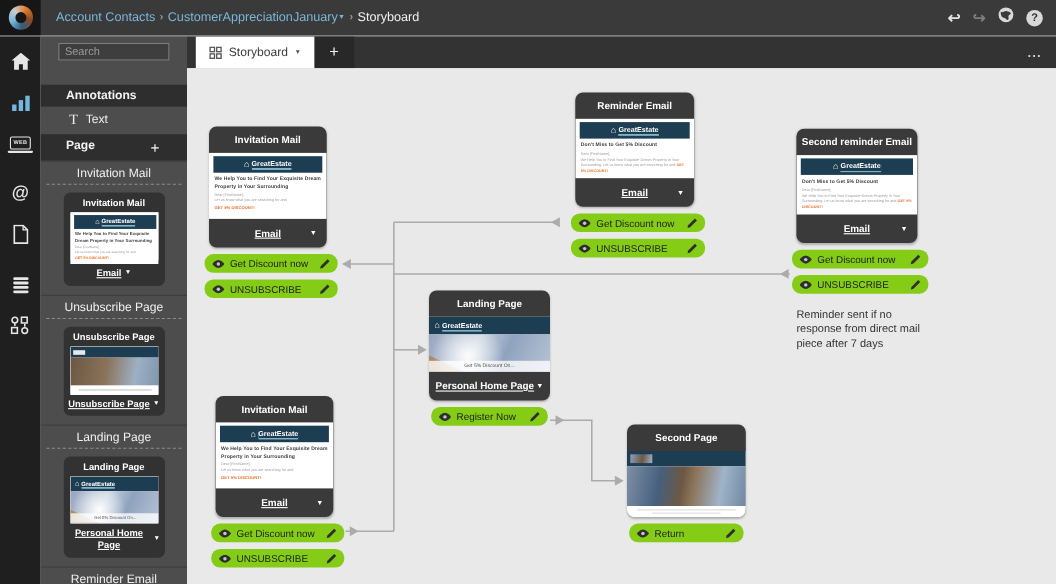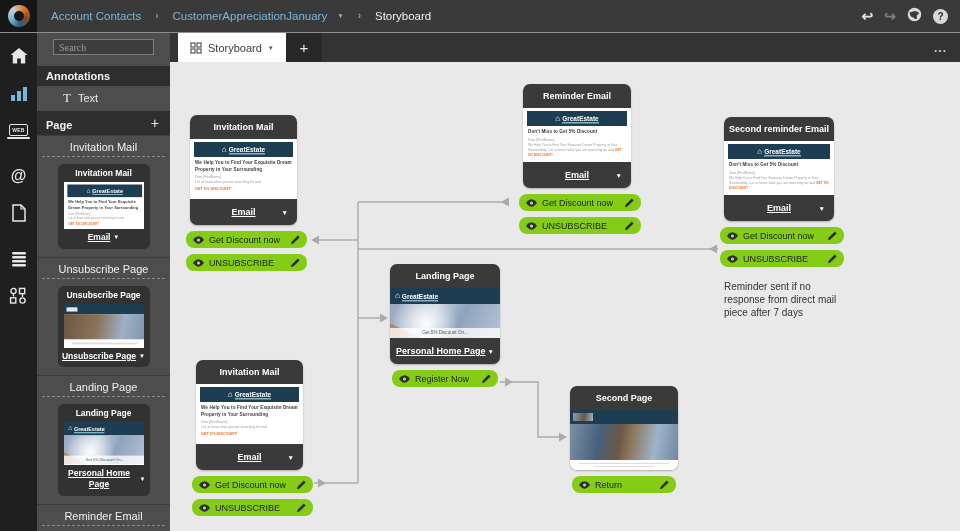--- a/index.html
+++ b/index.html
@@ -7,21 +7,21 @@
        font-family:"Liberation Sans",sans-serif}
   #app{position:relative;width:960px;height:531px;overflow:hidden}
 
   
   #topbar{position:absolute;top:0;left:0;right:0;height:32px;background:#3a3a3a;
           border-bottom:1px solid #8f8f8f;display:flex;align-items:center;z-index:9}
   #logo{width:37px;height:32px;background:#161616;display:flex;align-items:center;justify-content:center}
   .swirl{width:22px;height:22px;border-radius:50%;position:relative;
          background:conic-gradient(from 30deg,#e07b2f,#8a4a22,#2f5d7d,#79b6d9,#c8cdd1,#e07b2f)}
   .swirl::after{content:"";position:absolute;inset:6px;border-radius:50%;background:#161616}
-  #breadcrumb{display:flex;align-items:flex-start;gap:14px;margin-left:14px;font-size:11.5px}
+  #breadcrumb{display:flex;align-items:flex-start;gap:4px;margin-left:14px;font-size:11.5px}
   .crumb{color:#79b6d9;cursor:pointer}
   .crumb.current{color:#eef0f2}
   .crumb-sep{color:#9a9a9a;font-size:10px;font-weight:bold}
   .crumb-caret{color:#79b6d9;font-size:6.5px;margin-left:-4px;padding-top:2px}
   #topbar-actions{margin-left:auto;display:flex;align-items:center;gap:11px;padding-right:12px}
   .tb-ico{font-size:14px;font-weight:bold;color:#e2e2e2;line-height:1}
   .tb-ico.dim{color:#7e7e7e}
   .tb-circle{width:15px;height:15px;border-radius:50%;background:#d9d9d9;color:#2c2c2c;
              font-size:10px;font-weight:bold;display:flex;align-items:center;justify-content:center}
 
@@ -31,26 +31,26 @@
   .rail-item{margin-top:17px;display:flex;align-items:center;justify-content:center;width:24px;height:20px}
   .rail-item.first{margin-top:13px}
   .rail-item.gap{margin-top:26px}
   .at-glyph{font-size:16px;font-weight:bold;color:#e6e6e6}
   .laptop{border:1.5px solid #e6e6e6;border-radius:2px;font-size:5px;font-weight:bold;color:#e6e6e6;
           padding:2px 2px;letter-spacing:.3px;position:relative}
   .laptop::after{content:"";position:absolute;left:-3px;right:-3px;bottom:-4px;height:2px;background:#e6e6e6;border-radius:1px}
 
   
   #sidepanel{position:absolute;top:33px;left:37px;bottom:0;width:133px;background:#4d4d4d;overflow:hidden}
-  #search{display:block;width:101px;margin:6px auto 11px;height:16px;background:#3e3e3e;
+  #search{display:block;width:101px;margin:6px auto 22px;height:16px;background:#3e3e3e;
           border:1px solid #7d7d7d;color:#c9c9c9;font-size:10px;padding:0 5px;box-sizing:border-box;
-          font-family:Liberation Serif, serif}
+          font-family:Liberation Sans, sans-serif}
   #search::placeholder{color:#9b9b9b}
   .panel-header{background:#2e2e2e;color:#f2f2f2;font-size:11px;font-weight:bold;
-                padding:4px 9px;display:flex;align-items:flex-end}
+                padding:4px 23px;display:flex;align-items:flex-start}
   .panel-header .plus{margin-left:auto;font-size:14px;font-weight:normal;padding-right:2px;cursor:pointer}
   .tool-row{display:flex;align-items:center;gap:7px;padding:4px 0 5px 26px;color:#ececec;font-size:11px}
   .tool-row .tglyph{font-family:"Liberation Serif",serif;font-size:13px}
   .section{border-top:1px solid #3e3e3e}
   .section-title{text-align:center;color:#f0f0f0;font-size:11px;padding:5px 0 3px}
   .dash{border-bottom:1px dashed #8a8a8a;margin:0 5px}
   .card{width:92px;margin:7px auto 8px;background:#323232;border-radius:6px;padding-bottom:2px;cursor:pointer}
   .card-title{color:#fff;font-size:8.5px;font-weight:bold;text-align:center;padding:4px 0}
   .thumb{margin:0 6px;background:#fff;overflow:hidden}
   .thumb-inner{width:97px;transform:scale(.84);transform-origin:0 0}

